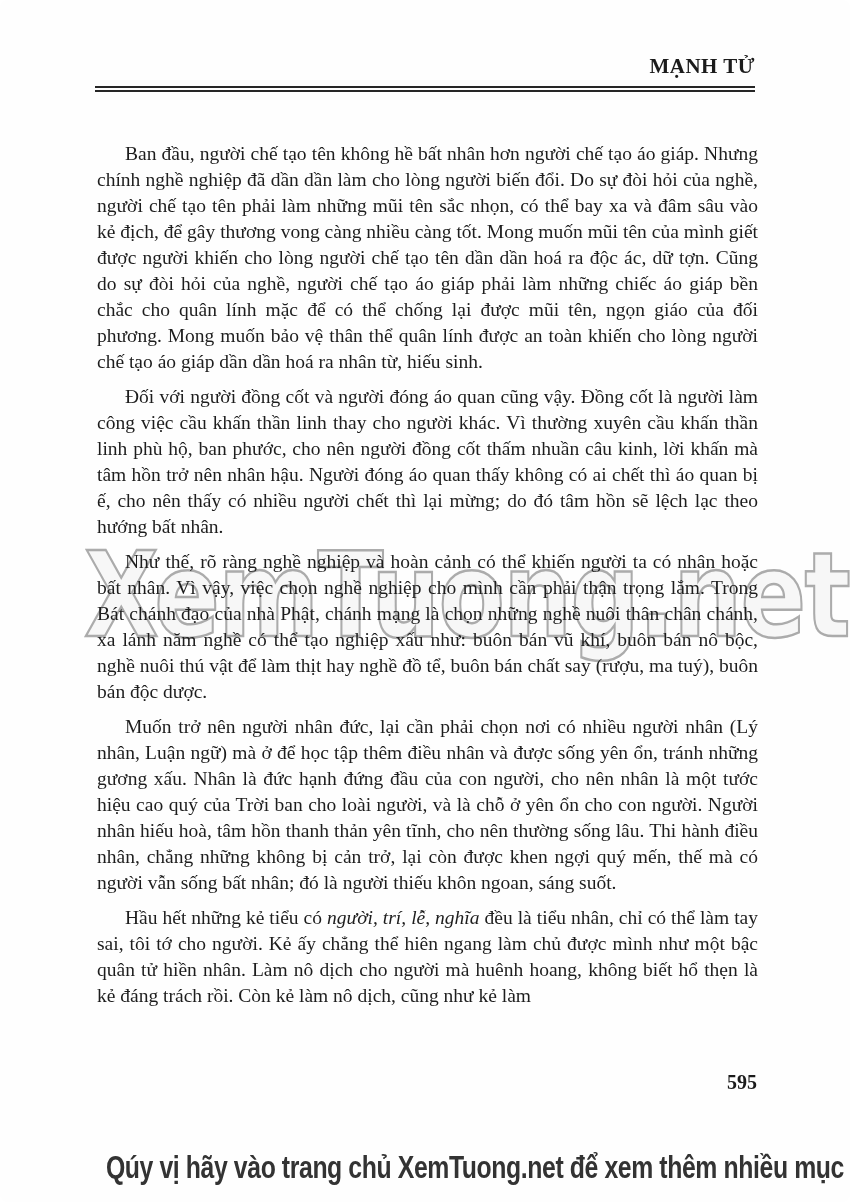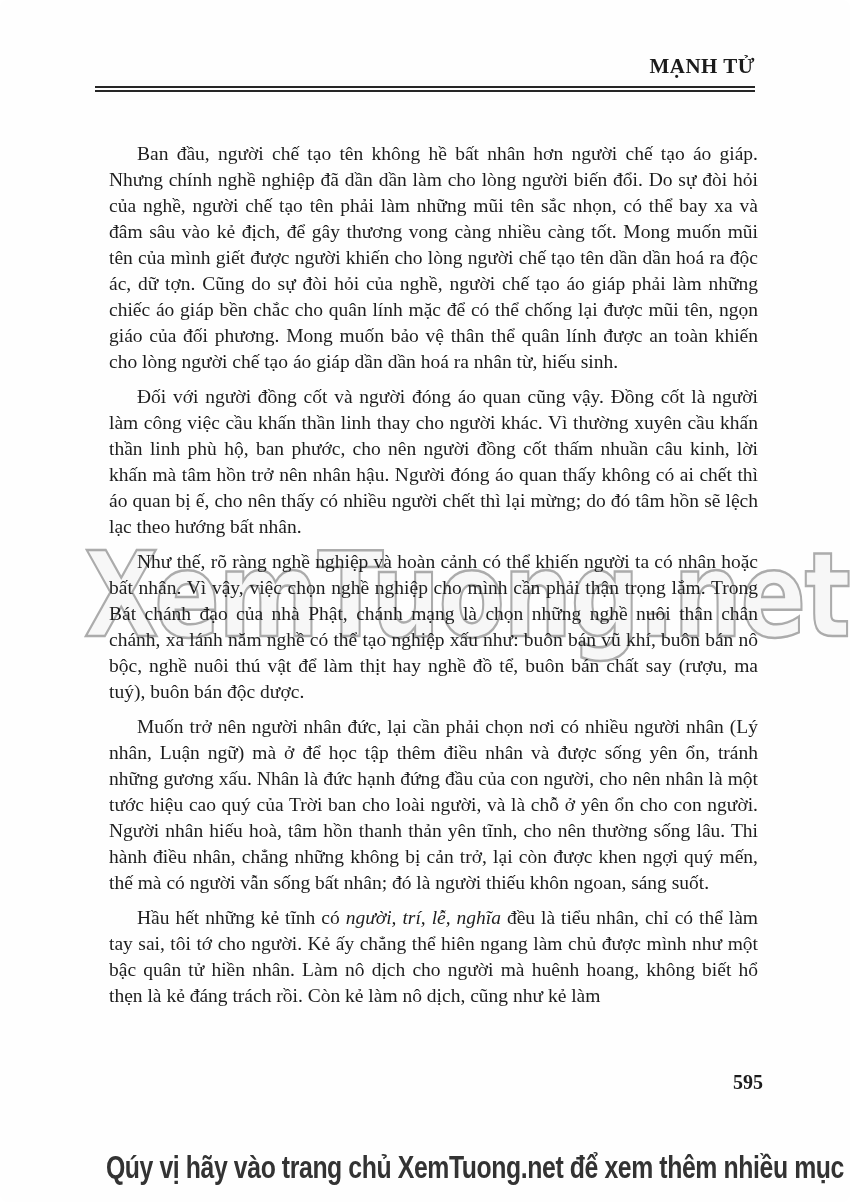--- a/index.html
+++ b/index.html
@@ -58,21 +58,20 @@
     width: 661px;
     font-size: 19.5px;
     line-height: 26px;
     text-align: justify;
     color: #1d1d1d;
     z-index: 2;
   }
   .body-text p {
     text-indent: 28px;
     margin-bottom: 9px;
-    margin-left: 12px;
   }
   .body-text em { font-style: italic; }
 
   
   .watermark {
     position: absolute;
     top: 534px;
     left: 0;
     width: 100%;
     text-align: center;
@@ -91,21 +90,21 @@
     transform-origin: center;
     color: rgba(210, 210, 210, 0.18);
     -webkit-text-stroke: 2.5px rgba(158, 158, 158, 0.85);
     text-shadow: 2px 2px 0 rgba(255,255,255,0.6);
   }
 
   
   .page-number {
     position: absolute;
     top: 1071px;
-    left: 103px;
+    left: 97px;
     width: 660px;
     text-align: right;
     font-size: 20px;
     font-weight: bold;
     color: #1b1b1b;
   }
 
   
   .promo-footer {
     position: absolute;
@@ -138,21 +137,21 @@
 
   <div class="watermark">
     <span>XemTuong.net</span>
   </div>
 
   <div class="body-text">
     <p>Ban đầu, người chế tạo tên không hề bất nhân hơn người chế tạo áo giáp. Nhưng chính nghề nghiệp đã dần dần làm cho lòng người biến đổi. Do sự đòi hỏi của nghề, người chế tạo tên phải làm những mũi tên sắc nhọn, có thể bay xa và đâm sâu vào kẻ địch, để gây thương vong càng nhiều càng tốt. Mong muốn mũi tên của mình giết được người khiến cho lòng người chế tạo tên dần dần hoá ra độc ác, dữ tợn. Cũng do sự đòi hỏi của nghề, người chế tạo áo giáp phải làm những chiếc áo giáp bền chắc cho quân lính mặc để có thể chống lại được mũi tên, ngọn giáo của đối phương. Mong muốn bảo vệ thân thể quân lính được an toàn khiến cho lòng người chế tạo áo giáp dần dần hoá ra nhân từ, hiếu sinh.</p>
     <p>Đối với người đồng cốt và người đóng áo quan cũng vậy. Đồng cốt là người làm công việc cầu khấn thần linh thay cho người khác. Vì thường xuyên cầu khấn thần linh phù hộ, ban phước, cho nên người đồng cốt thấm nhuần câu kinh, lời khấn mà tâm hồn trở nên nhân hậu. Người đóng áo quan thấy không có ai chết thì áo quan bị ế, cho nên thấy có nhiều người chết thì lại mừng; do đó tâm hồn sẽ lệch lạc theo hướng bất nhân.</p>
     <p>Như thế, rõ ràng nghề nghiệp và hoàn cảnh có thể khiến người ta có nhân hoặc bất nhân. Vì vậy, việc chọn nghề nghiệp cho mình cần phải thận trọng lắm. Trong Bát chánh đạo của nhà Phật, chánh mạng là chọn những nghề nuôi thân chân chánh, xa lánh năm nghề có thể tạo nghiệp xấu như: buôn bán vũ khí, buôn bán nô bộc, nghề nuôi thú vật để làm thịt hay nghề đồ tể, buôn bán chất say (rượu, ma tuý), buôn bán độc dược.</p>
     <p>Muốn trở nên người nhân đức, lại cần phải chọn nơi có nhiều người nhân (Lý nhân, Luận ngữ) mà ở để học tập thêm điều nhân và được sống yên ổn, tránh những gương xấu. Nhân là đức hạnh đứng đầu của con người, cho nên nhân là một tước hiệu cao quý của Trời ban cho loài người, và là chỗ ở yên ổn cho con người. Người nhân hiếu hoà, tâm hồn thanh thản yên tĩnh, cho nên thường sống lâu. Thi hành điều nhân, chẳng những không bị cản trở, lại còn được khen ngợi quý mến, thế mà có người vẫn sống bất nhân; đó là người thiếu khôn ngoan, sáng suốt.</p>
-    <p><span>Hầu hết những kẻ tĩnh có </span><em>người, trí, lễ, nghĩa</em><span> đều là tiểu nhân, chỉ có thể làm tay sai, tôi tớ cho người. Kẻ ấy chẳng thể hiên ngang làm chủ được mình như một bậc quân tử hiền nhân. Làm nô dịch cho người mà huênh hoang, không biết hổ thẹn là kẻ đáng trách rồi. Còn kẻ làm nô dịch, cũng như kẻ làm</span></p>
+    <p><span>Hầu hết những kẻ tiểu có </span><em>người, trí, lễ, nghĩa</em><span> đều là tiểu nhân, chỉ có thể làm tay sai, tôi tớ cho người. Kẻ ấy chẳng thể hiên ngang làm chủ được mình như một bậc quân tử hiền nhân. Làm nô dịch cho người mà huênh hoang, không biết hổ thẹn là kẻ đáng trách rồi. Còn kẻ làm nô dịch, cũng như kẻ làm</span></p>
   </div>
 
   <div class="page-number">595</div>
 
   <div class="promo-footer">
     <span>Qúy vị hãy vào trang chủ XemTuong.net để xem thêm nhiều mục hay khác</span>
   </div>
 
 </div>
 

